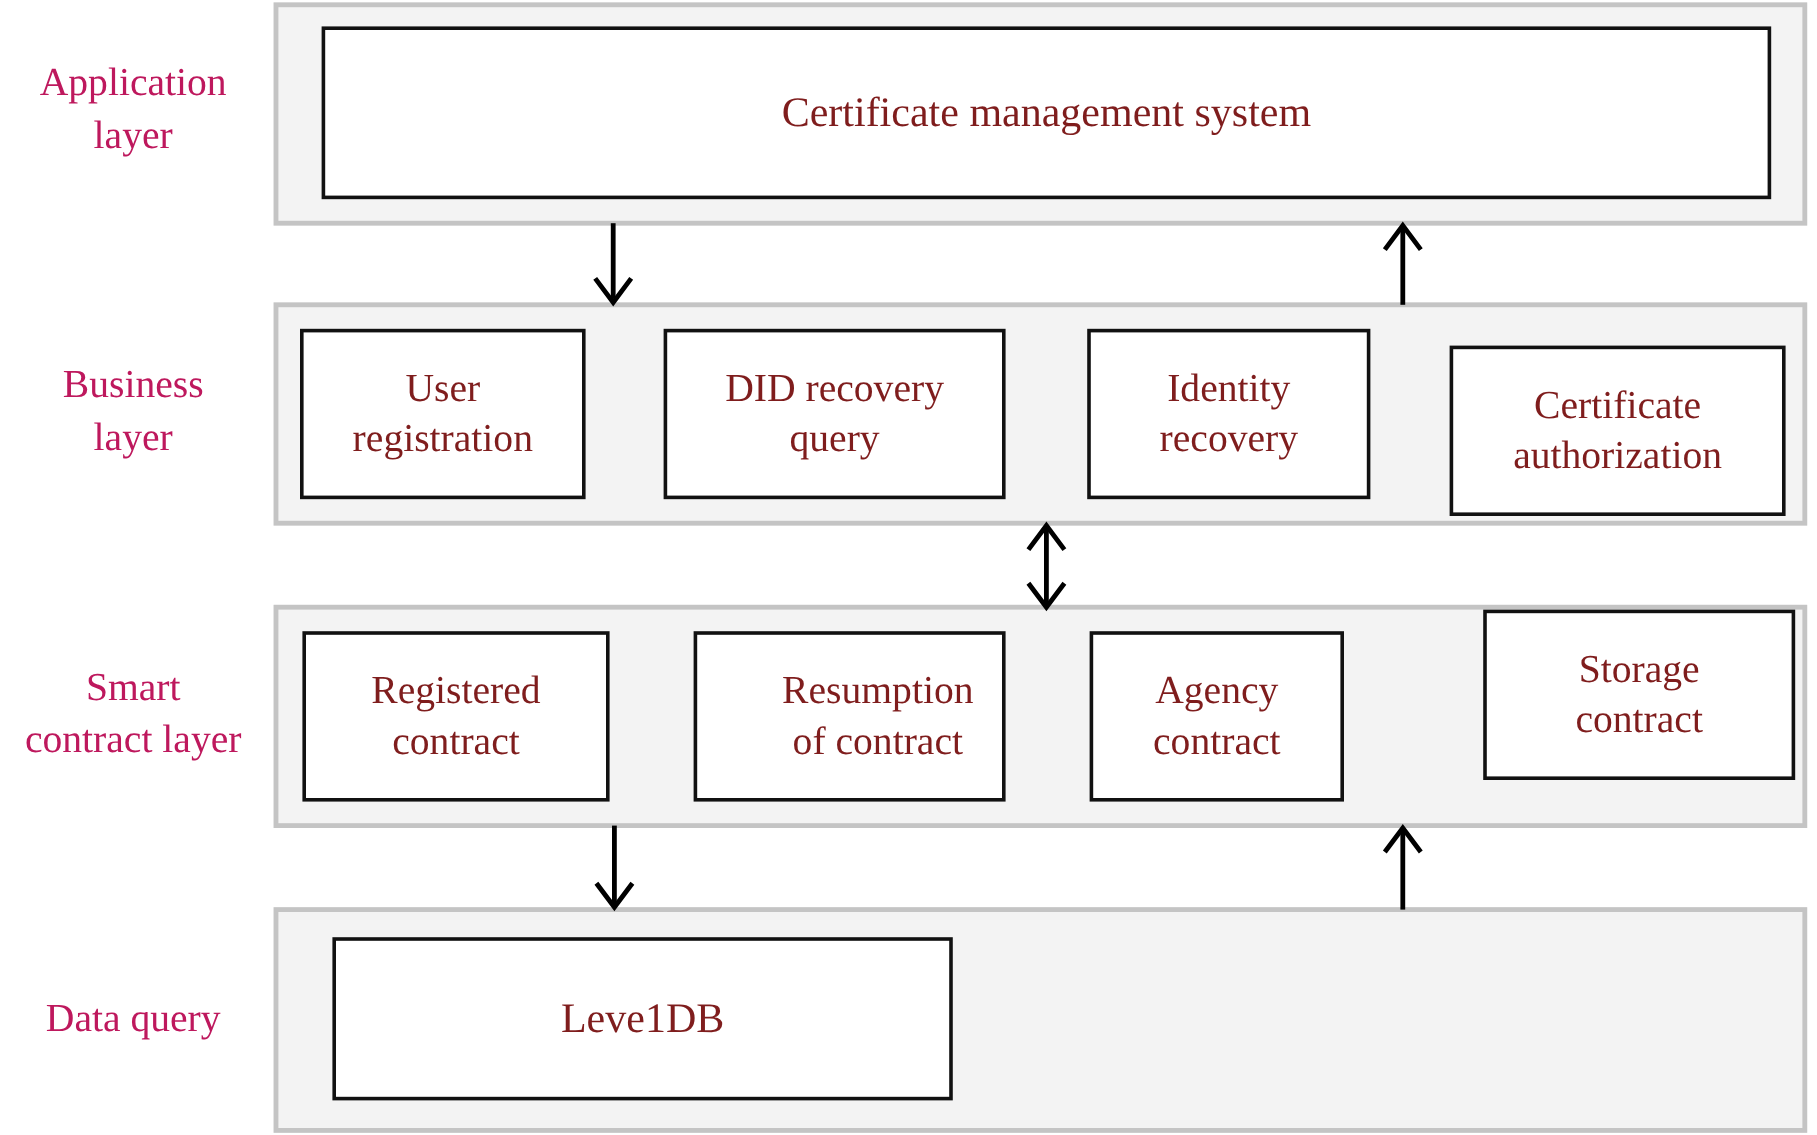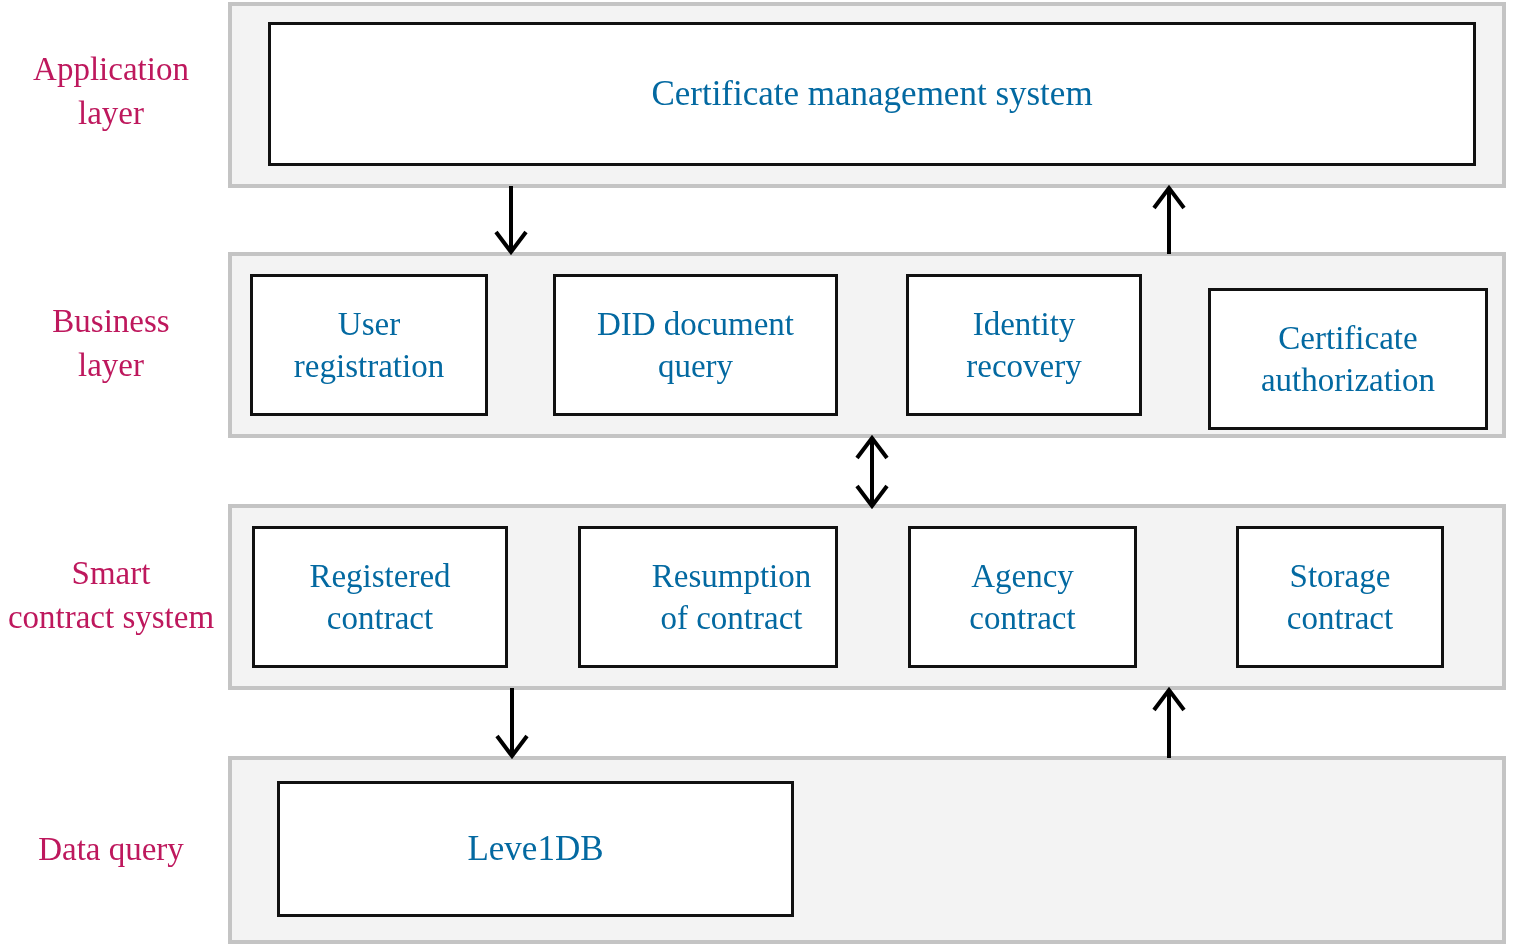--- a/index.html
+++ b/index.html
@@ -46,21 +46,21 @@
     box-sizing: border-box;
     background: #ffffff;
     border: 3px solid #111111;
     display: flex;
     align-items: center;
     justify-content: center;
     text-align: center;
     font-size: 33px;
     line-height: 1.28;
     white-space: pre-line;
-    color: #0369a1;
+    color: #7f1d1d;
   }
   .node.wide { font-size: 35px; }
 
   
   .arrow {
     position: absolute;
   }
   .arrow svg { display: block; overflow: visible; }
 </style>
 </head>
@@ -68,48 +68,48 @@
 
 <div id="canvas">
 
   <div class="layer-label" style="top:48px;">Application
 layer</div>
 
   <div class="layer-label" style="top:300px;">Business
 layer</div>
 
   <div class="layer-label" style="top:552px;">Smart
-contract system</div>
+contract layer</div>
 
   <div class="layer-label" style="top:828px;">Data query</div>
 
   <div class="layer-band" style="left:228px; top:2px; width:1278px; height:186px;">
   </div>
   <div class="node wide" style="left:268px; top:22px; width:1208px; height:144px;">Certificate management system</div>
 
   <div class="layer-band" style="left:228px; top:252px; width:1278px; height:186px;">
   </div>
   <div class="node" style="left:250px; top:274px; width:238px; height:142px;">User
 registration</div>
-  <div class="node" style="left:553px; top:274px; width:285px; height:142px;">DID document
+  <div class="node" style="left:553px; top:274px; width:285px; height:142px;">DID recovery
 query</div>
   <div class="node" style="left:906px; top:274px; width:236px; height:142px;">Identity
 recovery</div>
   <div class="node" style="left:1208px; top:288px; width:280px; height:142px;">Certificate
 authorization</div>
 
   <div class="layer-band" style="left:228px; top:504px; width:1278px; height:186px;">
   </div>
   <div class="node" style="left:252px; top:526px; width:256px; height:142px;">Registered
 contract</div>
   <div class="node" style="left:578px; top:526px; width:260px; height:142px;padding-left:47px;">Resumption
 of contract</div>
-  <div class="node" style="left:908px; top:526px; width:229px; height:142px;">Agency
+  <div class="node" style="left:908px; top:526px; width:212px; height:142px;">Agency
 contract</div>
-  <div class="node" style="left:1236px; top:526px; width:208px; height:142px;">Storage
+  <div class="node" style="left:1236px; top:508px; width:260px; height:142px;">Storage
 contract</div>
 
   <div class="layer-band" style="left:228px; top:756px; width:1278px; height:188px;">
   </div>
   <div class="node wide" style="left:277px; top:781px; width:517px; height:136px;">Leve1DB</div>
 
   <div class="arrow" style="left:490px; top:186px;">
     <svg width="42" height="68" viewBox="0 0 42 68">
       <line x1="21" y1="0" x2="21" y2="63" stroke="#000" stroke-width="4"></line>
       <polyline points="6,46 21,66 36,46" fill="none" stroke="#000" stroke-width="4" stroke-linecap="butt" stroke-linejoin="miter"></polyline>

